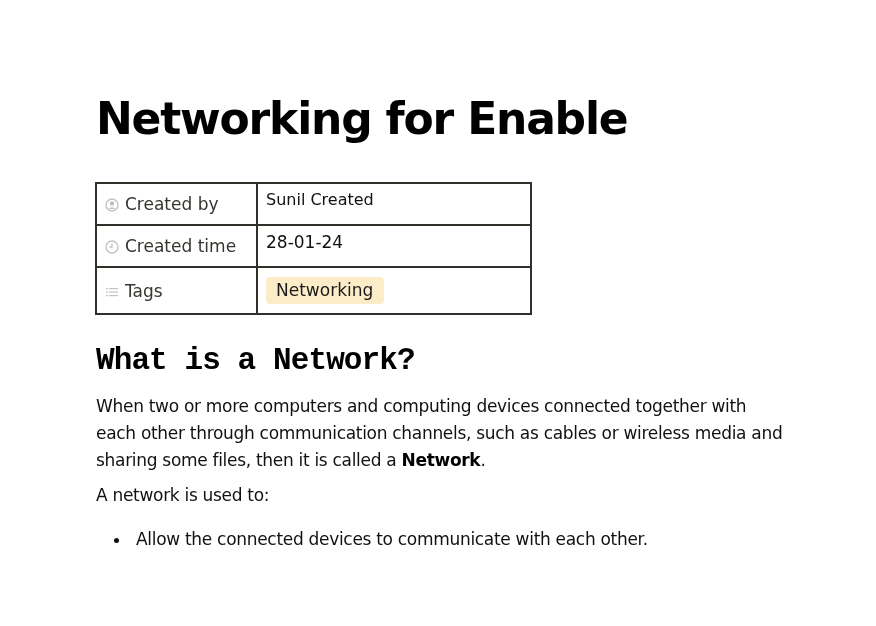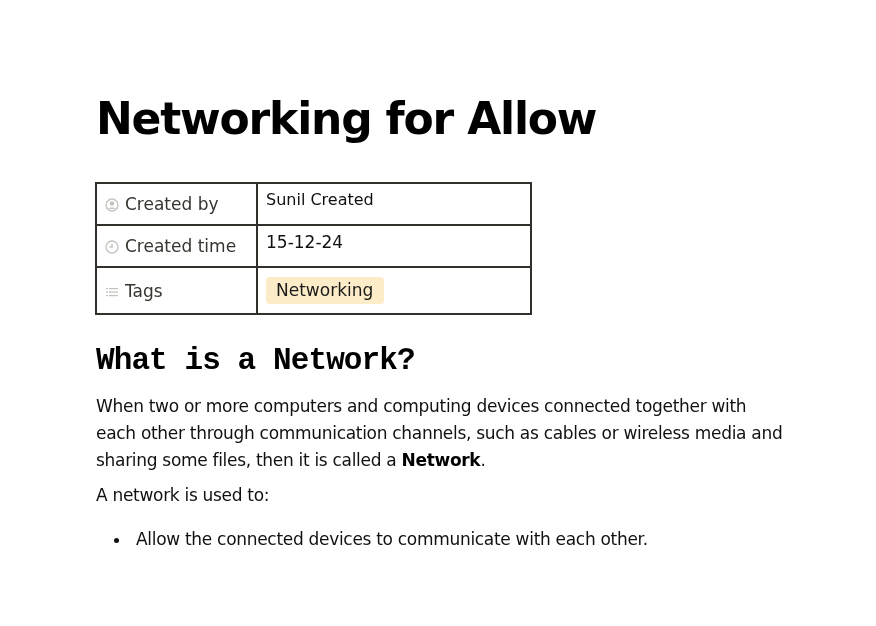--- a/index.html
+++ b/index.html
@@ -134,21 +134,21 @@
       height: 5px;
       border-radius: 50%;
       background: #111;
     }
   </style>
 </head>
 <body>
 
 <div class="page">
 
-  <h1 class="title">Networking for Allow</h1>
+  <h1 class="title">Networking for Enable</h1>
 
   <table class="props">
     <tbody>
         <tr class="r1">
       <td class="key">
         <span class="icon">
           <svg viewBox="0 0 14 14">
                 <circle cx="7" cy="7" r="6" fill="none" stroke="#c4c2be" stroke-width="1.3"></circle>
                 <circle cx="7" cy="5.5" r="2.2" fill="#c4c2be"></circle>
                 <path d="M3 11 Q7 7.5 11 11" fill="#c4c2be"></path>
@@ -159,21 +159,21 @@
     </tr>
     <tr class="r2">
       <td class="key">
         <span class="icon">
           <svg viewBox="0 0 14 14">
                 <circle cx="7" cy="7" r="6" fill="none" stroke="#c4c2be" stroke-width="1.3"></circle>
                 <path d="M7 3.5 V7 H4.5" fill="none" stroke="#c4c2be" stroke-width="1.3"></path>
               </svg>
         </span><span>Created time</span>
       </td>
-      <td class="val created-time">15-12-24</td>
+      <td class="val created-time">28-01-24</td>
     </tr>
     <tr class="r3">
       <td class="key">
         <span class="icon">
           <svg viewBox="0 0 14 14">
                 <g fill="#c4c2be">
                   <rect x="1" y="3" width="2" height="1.2"></rect>
                   <rect x="4" y="3" width="9" height="1.2"></rect>
                   <rect x="1" y="6.5" width="2" height="1.2"></rect>
                   <rect x="4" y="6.5" width="9" height="1.2"></rect>

